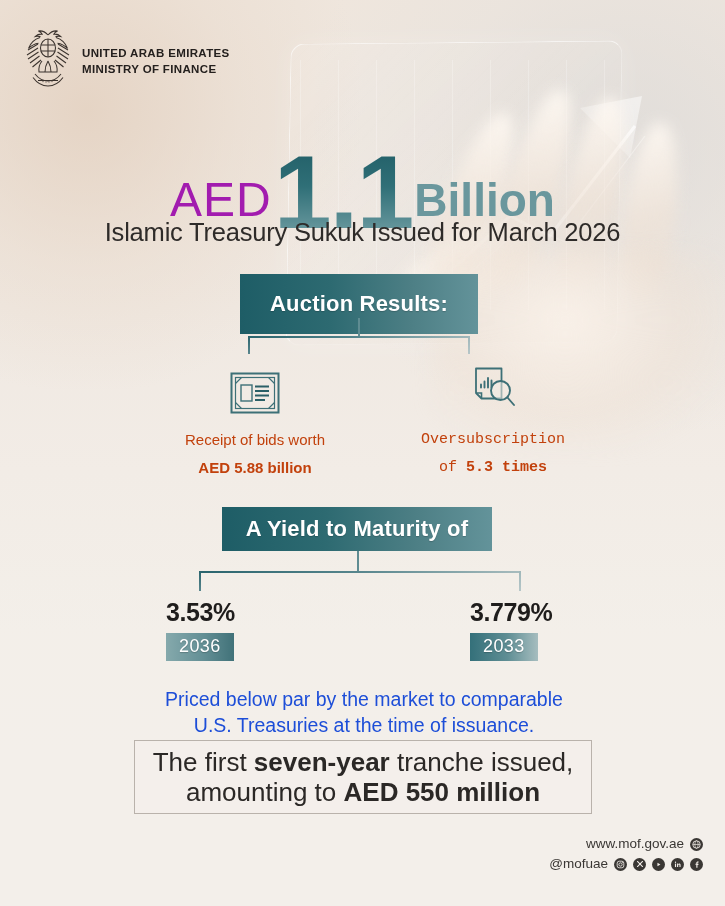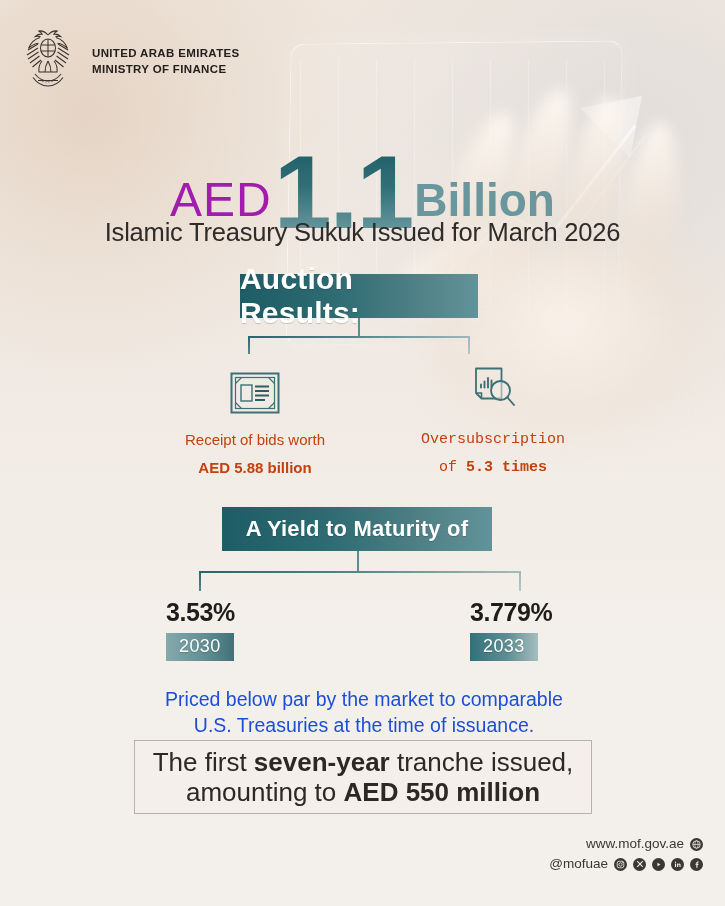--- a/index.html
+++ b/index.html
@@ -97,21 +97,21 @@
     position: absolute; left: 300px; top: 60px; width: 330px; height: 250px;
     background-image:
       linear-gradient(90deg, rgba(255,255,255,0.30) 1px, rgba(255,255,255,0) 1px);
     background-size: 38px 100%;
     opacity: 0.8;
   }
 
   
   .logo-row {
     position: absolute; left: 22px; top: 28px;
-    display: flex; align-items: center; gap: 18px;
+    display: flex; align-items: center; gap: 8px;
   }
   .emblem { width: 52px; height: 66px; }
   .logo-text {
     font-family: "Liberation Sans", sans-serif;
     font-weight: bold;
     font-size: 11.5px;
     letter-spacing: 0.35px;
     line-height: 16px;
     color: #24201e;
   }
@@ -150,22 +150,22 @@
 
   
   .banner {
     position: absolute;
     display: flex; align-items: center; justify-content: center;
     color: #ffffff; font-weight: bold;
     text-shadow: 0 1px 1px rgba(0,0,0,0.18);
     background: linear-gradient(90deg, #1e5d66 0%, #2d6a71 38%, #4d7f85 72%, #63939a 100%);
   }
   #banner-auction {
-    left: 240px; top: 274px; width: 238px; height: 44px;
-    font-size: 30px; letter-spacing: 0.2px;
+    left: 240px; top: 274px; width: 238px; height: 60px;
+    font-size: 22px; letter-spacing: 0.2px;
   }
   #banner-yield {
     left: 222px; top: 507px; width: 270px; height: 44px;
     font-size: 22px; letter-spacing: 0.2px;
   }
 
   
   .stem {
     position: absolute;
     width: 2px;
@@ -365,21 +365,21 @@
     <span>A Yield to Maturity of</span>
   </div>
 
   <div class="stem" style="left:357px; top:551px; height:20px;"></div>
   <div class="bracket bracket-grad-2" style="left:199px; top:571px; width:322px;"></div>
   <div class="drop drop-dark" style="left:199px; top:571px; height:20px;"></div>
   <div class="drop drop-light" style="left:519px; top:571px; height:20px;"></div>
 
   <div class="yield-block" style="left:166px; top:598px;">
     <div class="yield-pct">3.53%</div>
-    <div class="year-badge grad-ltr">2030</div>
+    <div class="year-badge grad-ltr">2036</div>
   </div>
   <div class="yield-block" style="left:470px; top:598px;">
     <div class="yield-pct">3.779%</div>
     <div class="year-badge grad-rtl">2033</div>
   </div>
 
   <div class="note">
     <span>Priced below par by the market to comparable</span><br>
     <span>U.S. Treasuries at the time of issuance.</span>
   </div>

